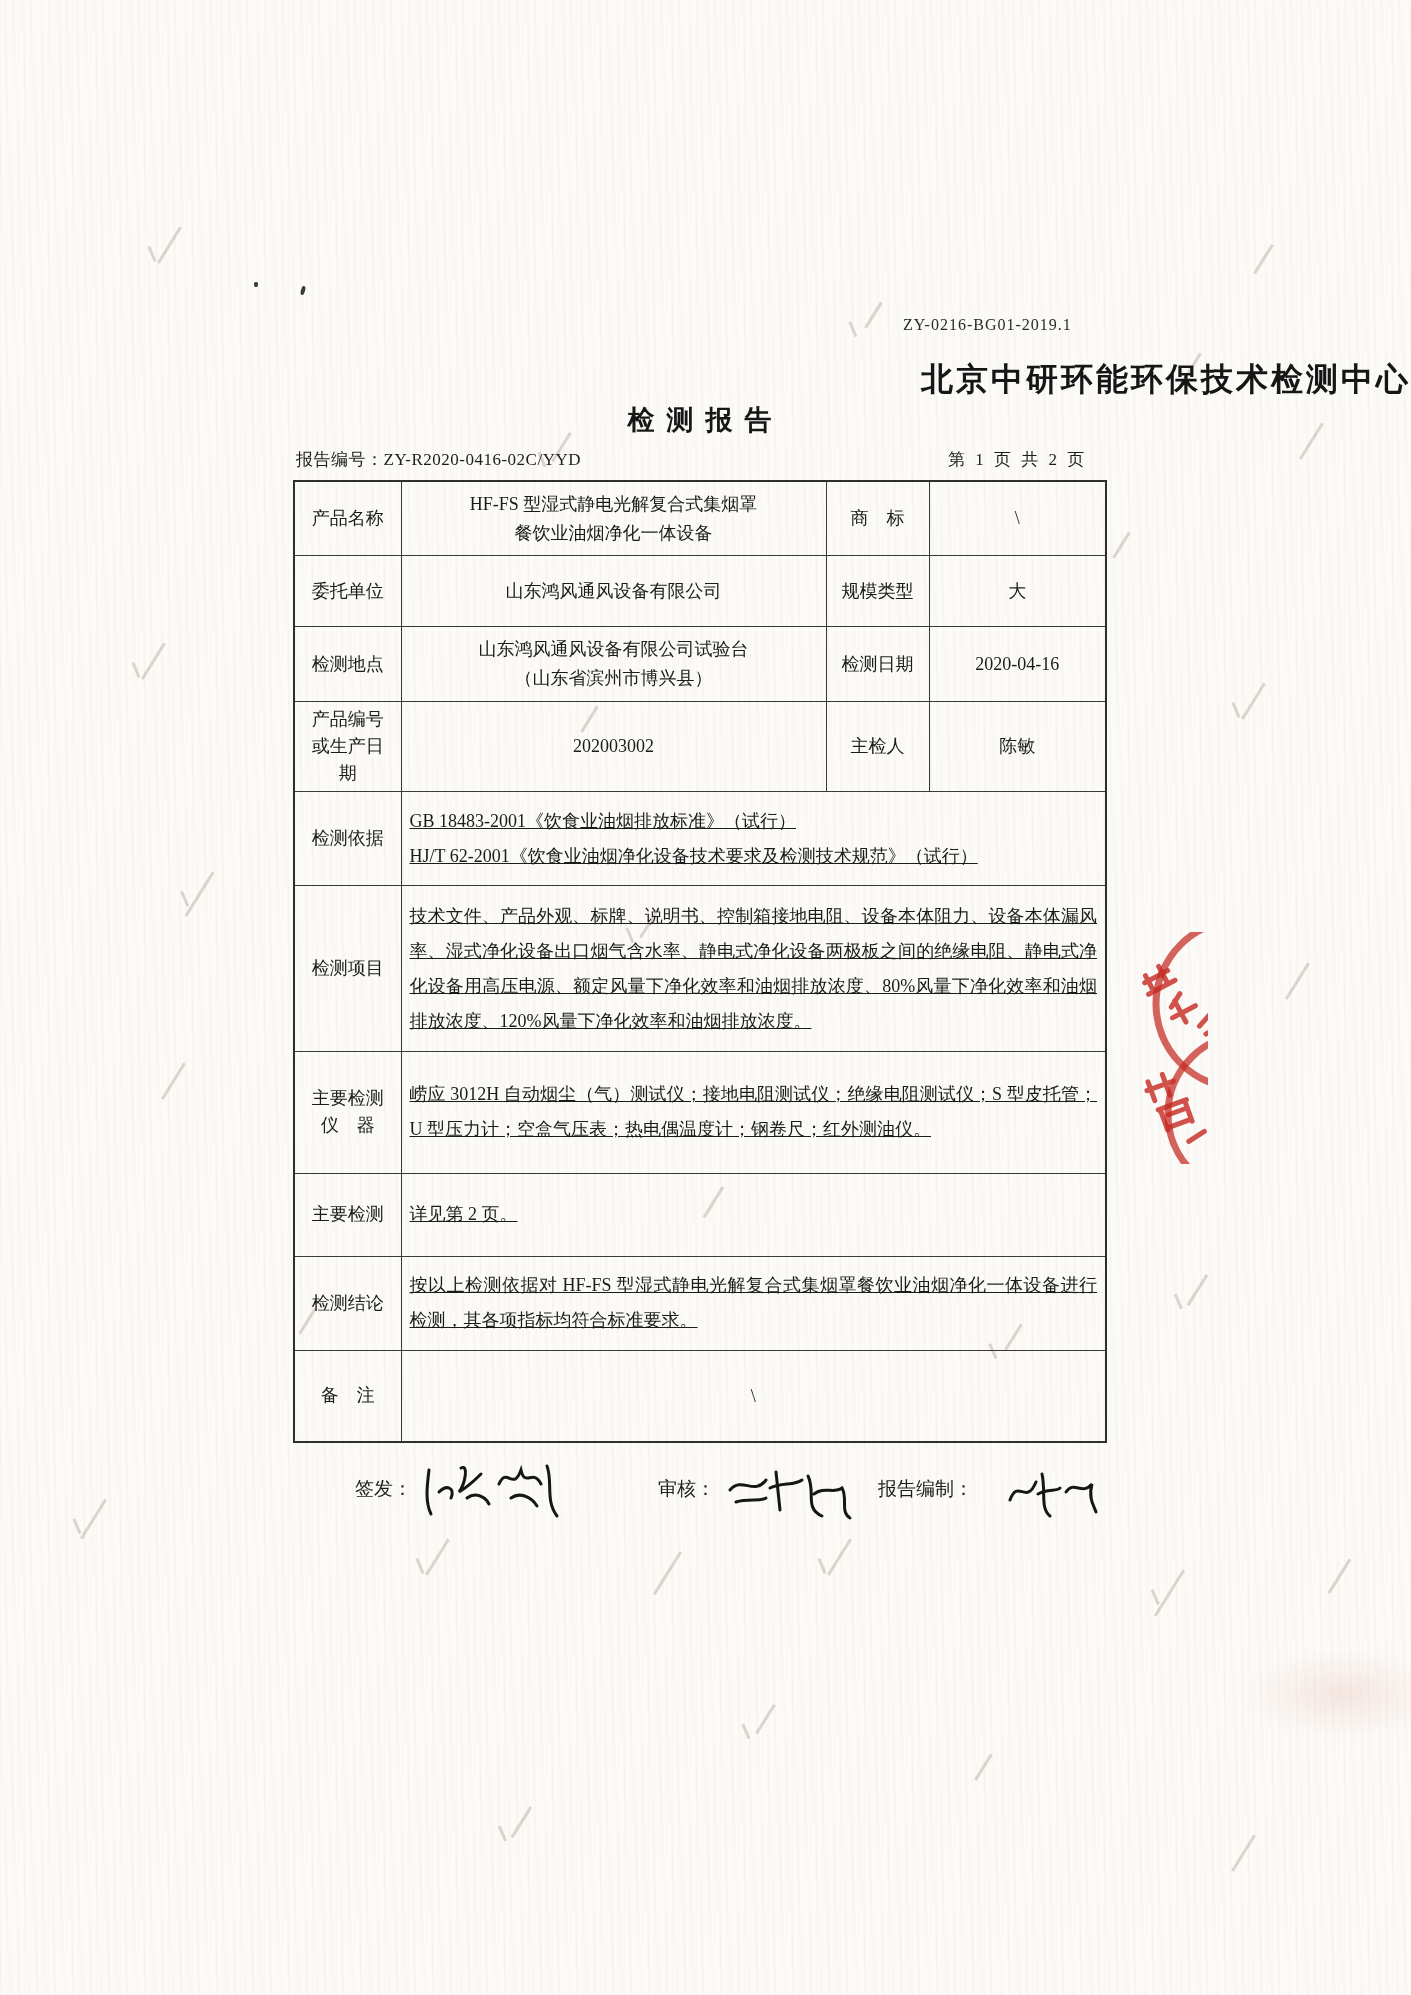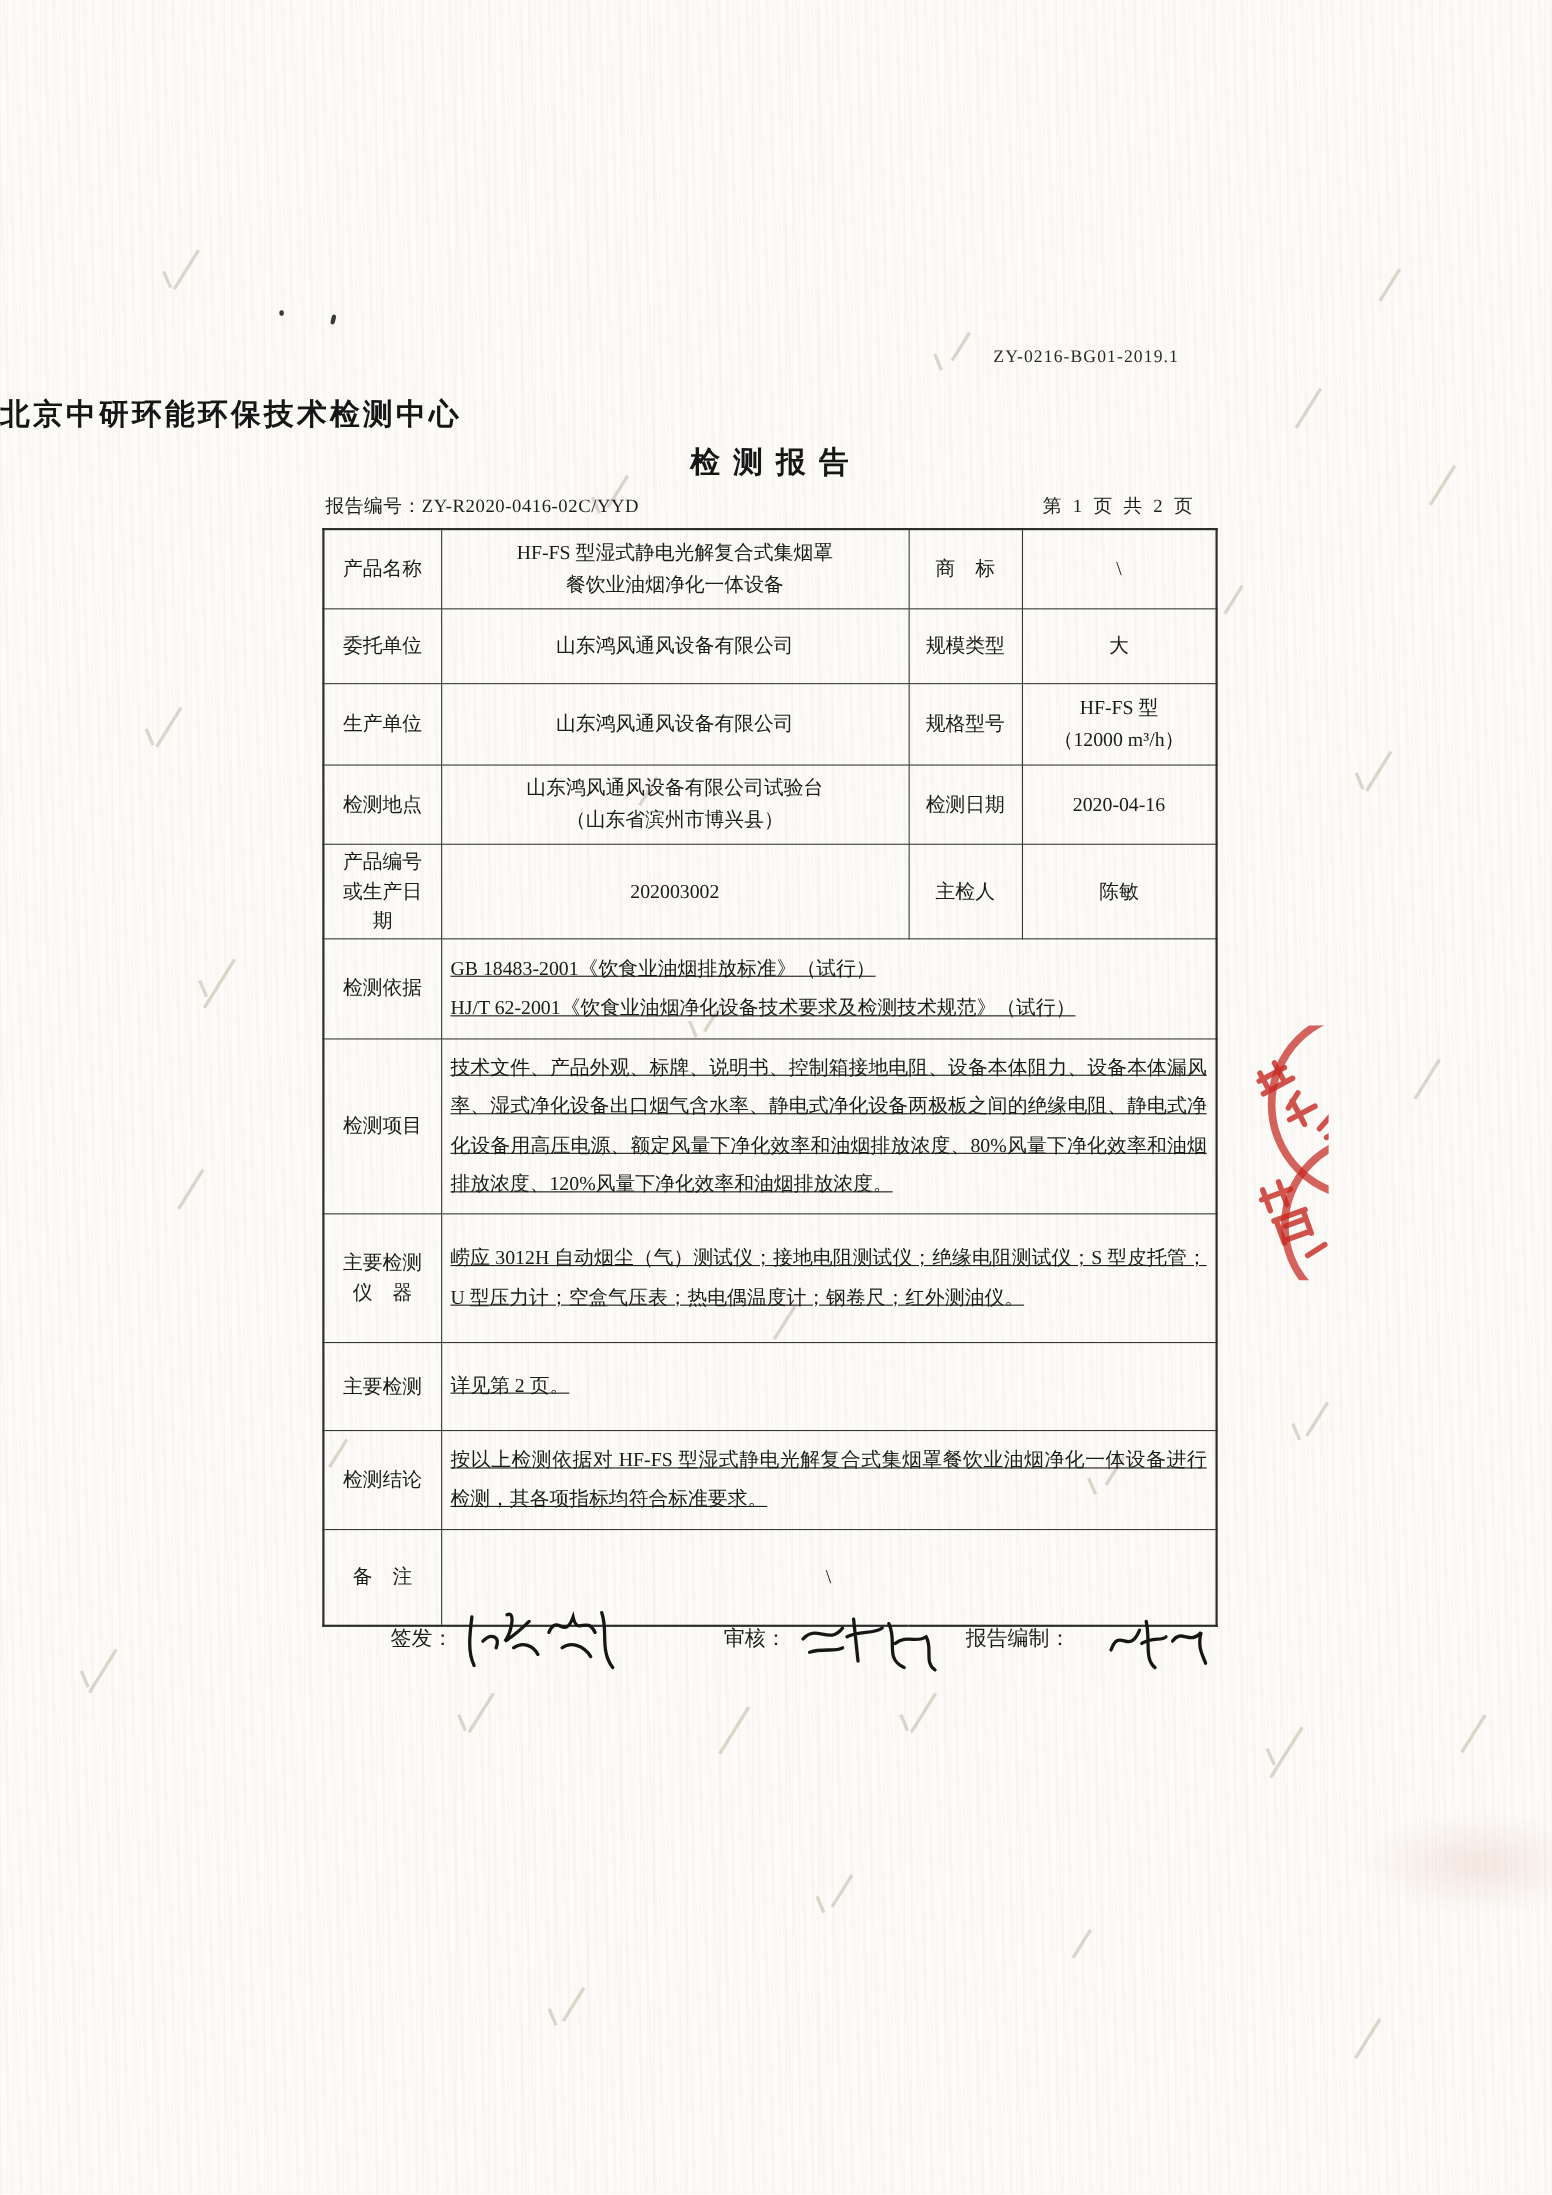--- a/index.html
+++ b/index.html
@@ -6,22 +6,22 @@
   .page{
     position:relative;width:1411px;height:1995px;overflow:hidden;
     background-color:#fcfbf8;
     background-image:
       repeating-linear-gradient(90deg, rgba(120,110,90,0.03) 0 1px, transparent 1px 6px),
       repeating-linear-gradient(88deg, rgba(0,0,0,0.01) 0 3px, transparent 3px 9px);
     font-family:"Liberation Serif","DejaVu Serif",serif;
     color:#1d1d1d;
   }
   .doc-code{position:absolute;left:903px;top:316px;font-size:16px;letter-spacing:1px;color:#2a2a2a;}
-  .org-name{position:absolute;left:0;top:358px;width:1411px;text-align:left;
-    font-size:27px;font-weight:700;letter-spacing:3px;color:#161616;}
+  .org-name{position:absolute;left:0;top:358px;width:1411px;text-align:right;
+    font-size:32px;font-weight:700;letter-spacing:3px;color:#161616;}
   .report-title{position:absolute;left:0;top:402px;width:1411px;text-align:center;
     font-size:27px;font-weight:700;letter-spacing:12px;box-sizing:border-box;color:#161616;}
   .report-no{position:absolute;left:296px;top:448px;font-size:17px;letter-spacing:0.5px;}
   .page-info{position:absolute;left:948px;top:448px;font-size:17px;letter-spacing:3px;}
 
   table.report{
     position:absolute;left:293px;top:480px;width:812px;height:963px;
     border-collapse:collapse;table-layout:fixed;
   }
   table.report td{
@@ -136,27 +136,20 @@
 餐饮业油烟净化一体设备</td>
         <td class="lbl">商　标</td>
         <td class="val">\</td>
       </tr>
       <tr class="h2">
         <td class="lbl">委托单位</td>
         <td class="val">山东鸿风通风设备有限公司</td>
         <td class="lbl">规模类型</td>
         <td class="val">大</td>
       </tr>
-      <tr class="h3">
-        <td class="lbl">生产单位</td>
-        <td class="val">山东鸿风通风设备有限公司</td>
-        <td class="lbl">规格型号</td>
-        <td class="val">HF-FS 型
-（12000 m³/h）</td>
-      </tr>
       <tr class="h4">
         <td class="lbl">检测地点</td>
         <td class="val">山东鸿风通风设备有限公司试验台
 （山东省滨州市博兴县）</td>
         <td class="lbl">检测日期</td>
         <td class="val">2020-04-16</td>
       </tr>
       <tr class="h5">
         <td class="lbl">产品编号
 或生产日期</td>

